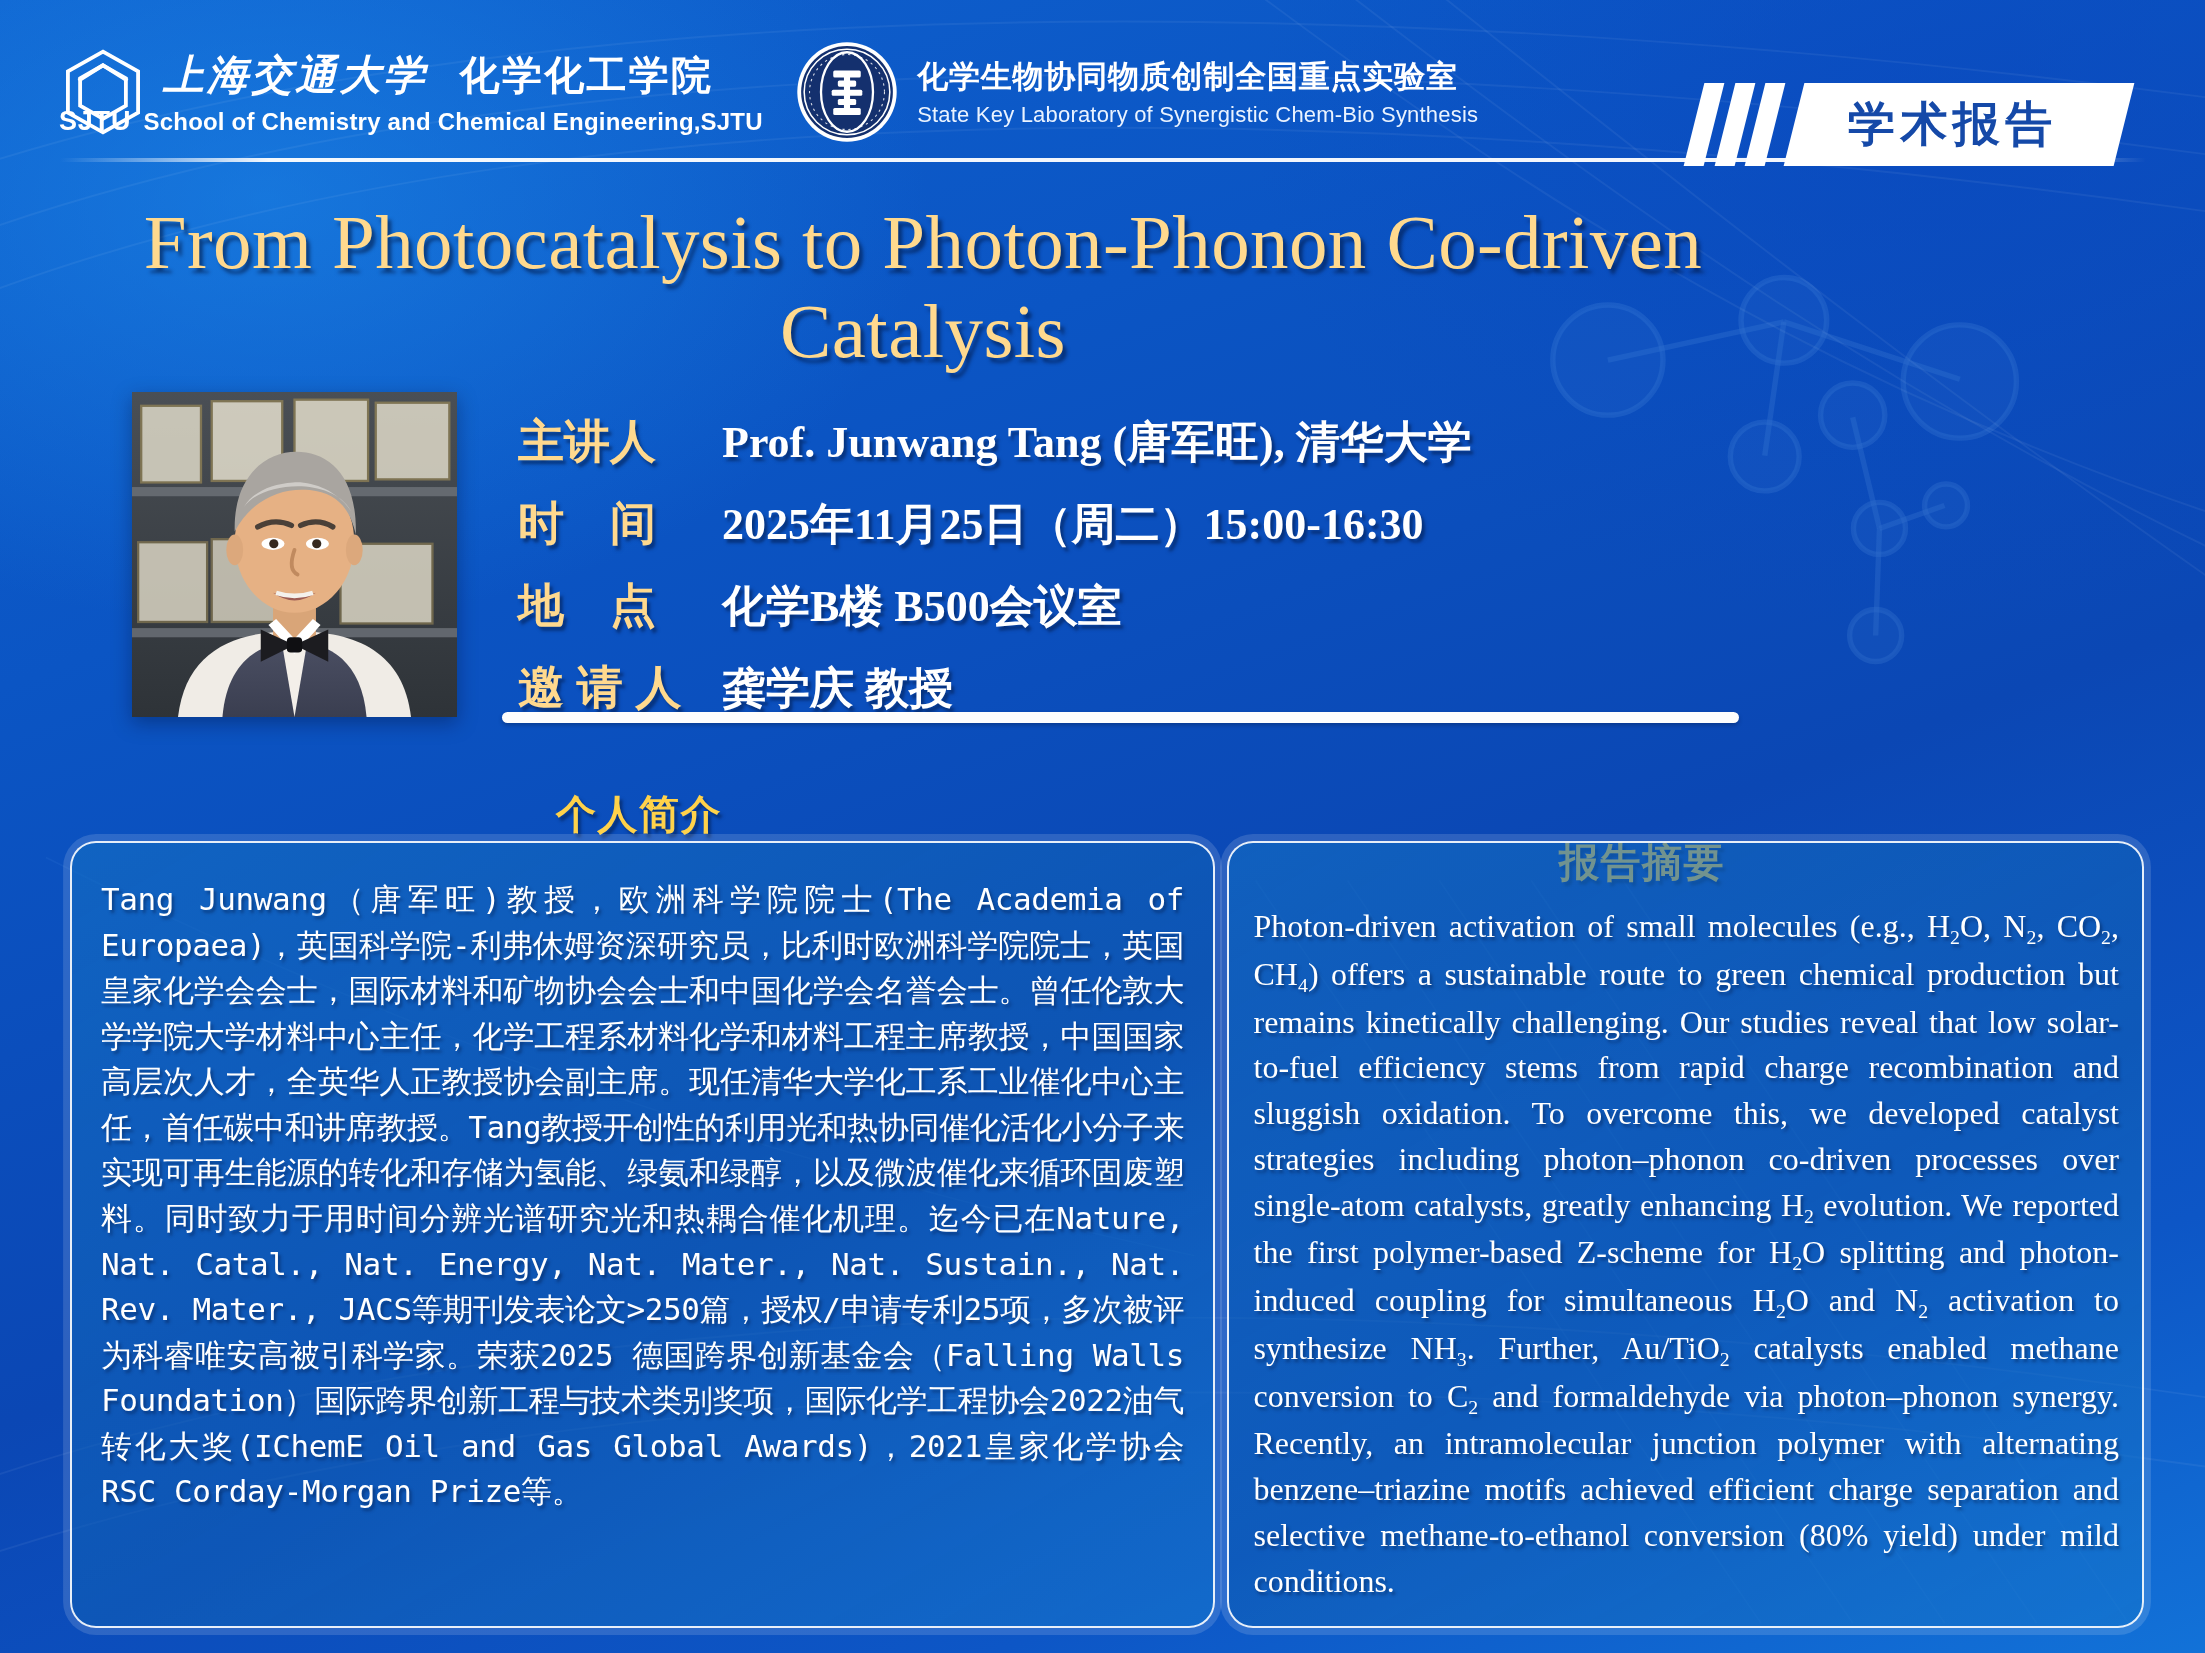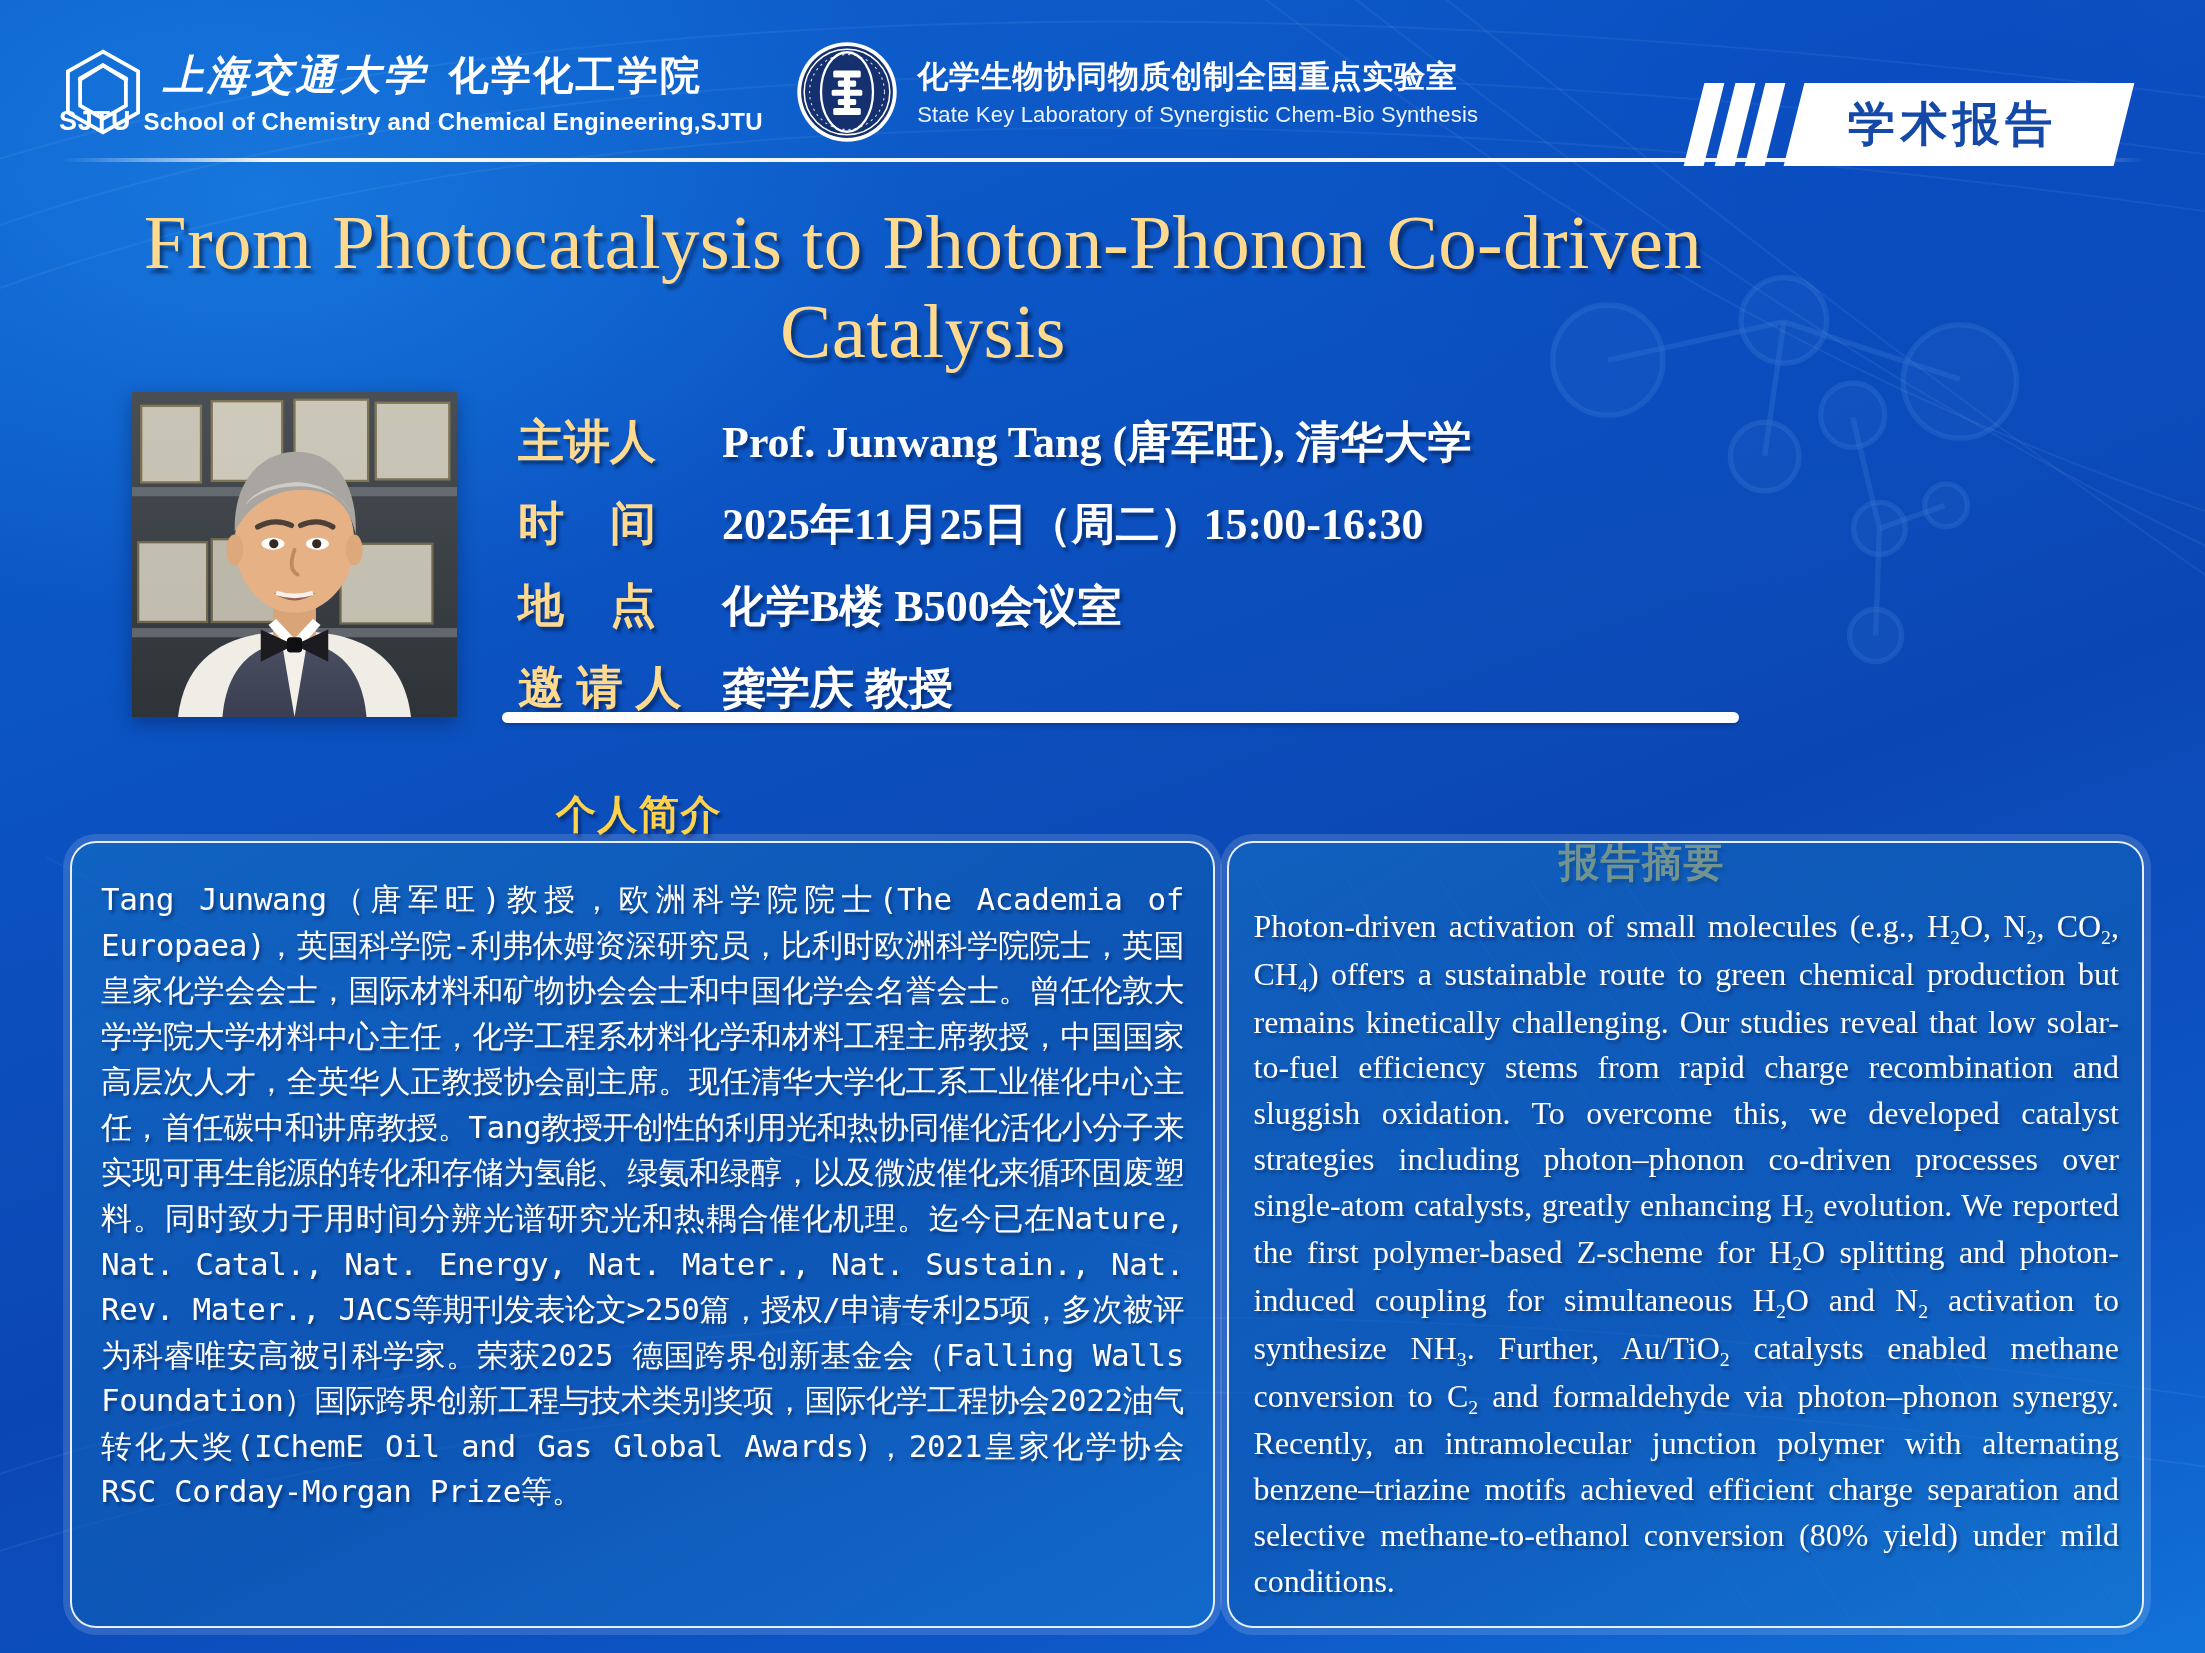--- a/index.html
+++ b/index.html
@@ -18,21 +18,21 @@
   
   .swoosh{position:absolute;inset:0;pointer-events:none;opacity:.55;}
   .molecule{position:absolute;right:115px;top:253px;width:597px;height:459px;opacity:.30;pointer-events:none;}
 
   
   .header{position:absolute;left:0;top:0;width:2205px;height:170px;}
   .hdr-logos{position:absolute;left:60px;top:40px;display:flex;align-items:center;gap:32px;}
   .sjtu-logo{display:flex;align-items:flex-end;gap:17px;}
   .sjtu-mark{width:86px;height:90px;flex:0 0 auto;}
   .sjtu-words{display:flex;flex-direction:column;gap:3.1px;}
-  .sjtu-cn{display:flex;align-items:baseline;gap:21px;white-space:nowrap;}
+  .sjtu-cn{display:flex;align-items:baseline;gap:32px;white-space:nowrap;}
   .sjtu-cn-a{font-size:41px;font-weight:700;color:#fff;letter-spacing:3.1px;font-family:"Liberation Serif","DejaVu Serif",serif;font-style:italic;}
   .sjtu-cn-b{font-size:40px;font-weight:700;color:#fff;letter-spacing:2.3px;}
   .sjtu-en{display:flex;align-items:baseline;gap:12.3px;white-space:nowrap;margin-left:-104px;}
   .sjtu-en-abbr{font-size:27px;font-weight:700;color:#fff;letter-spacing:0.8px;}
   .sjtu-en-full{font-size:24px;font-weight:700;color:#fff;letter-spacing:0.2px;}
 
   .lab-logo{display:flex;align-items:center;gap:18.4px;}
   .lab-seal{width:104px;height:104px;flex:0 0 auto;}
   .lab-words{display:flex;flex-direction:column;gap:4.6px;}
   .lab-cn{font-size:31px;font-weight:700;color:#fff;letter-spacing:0.8px;white-space:nowrap;}

